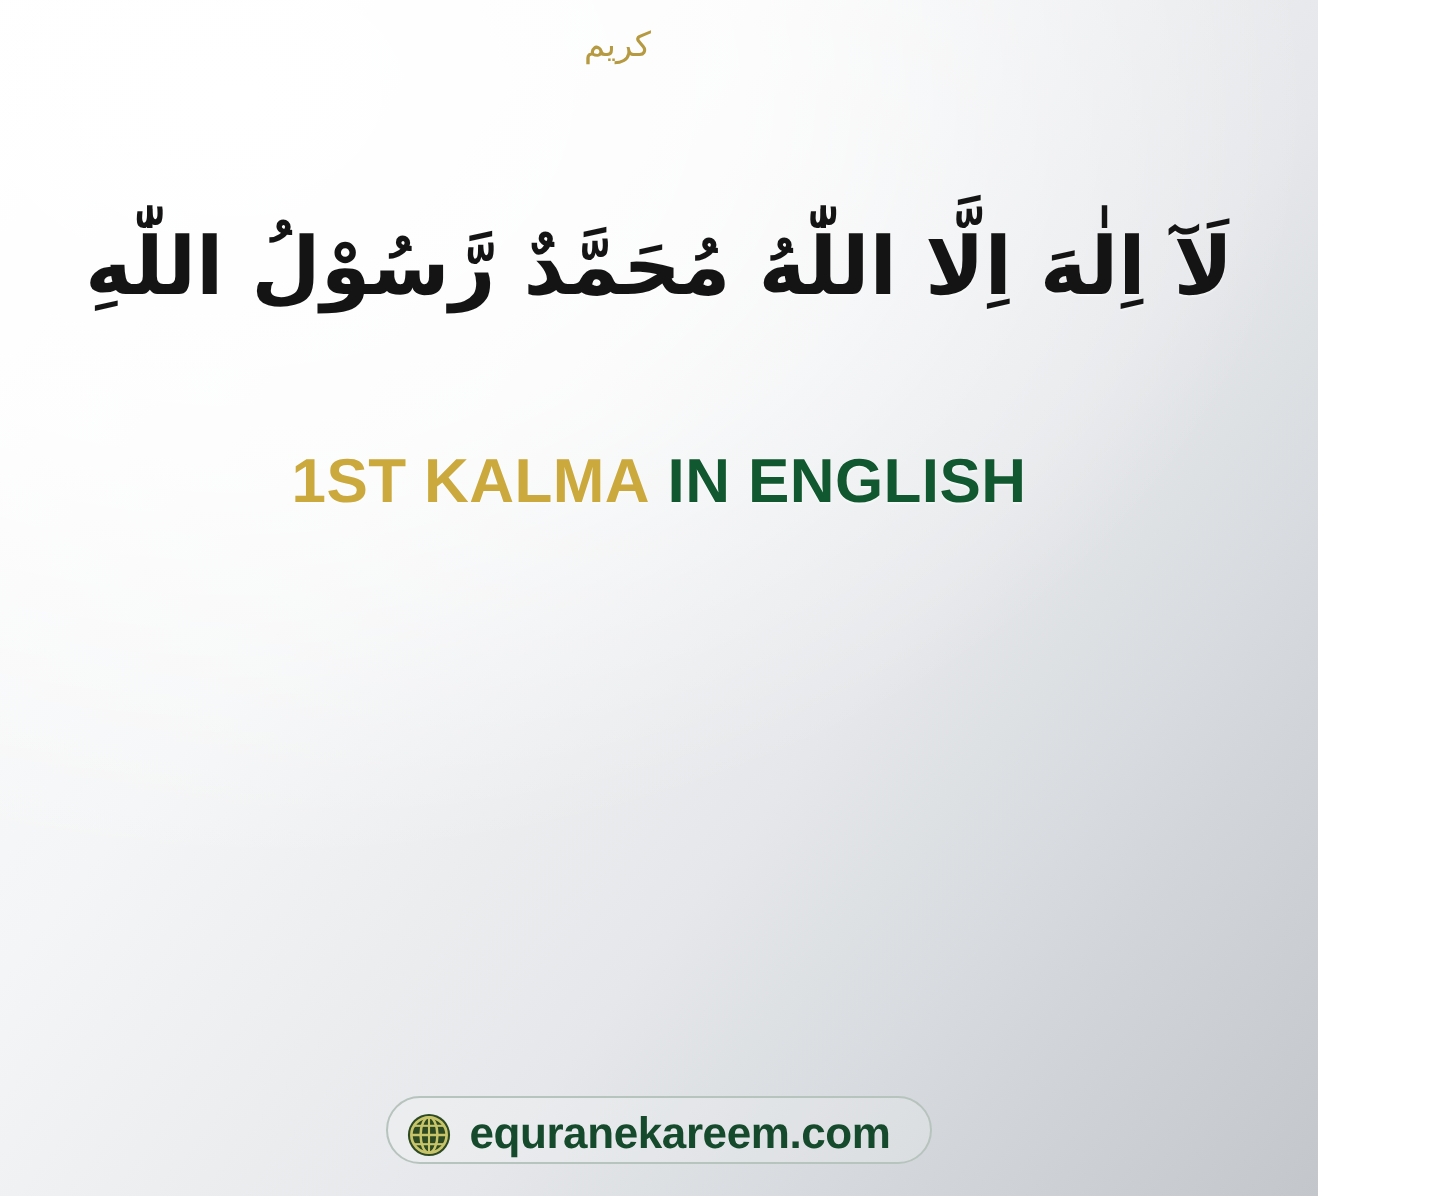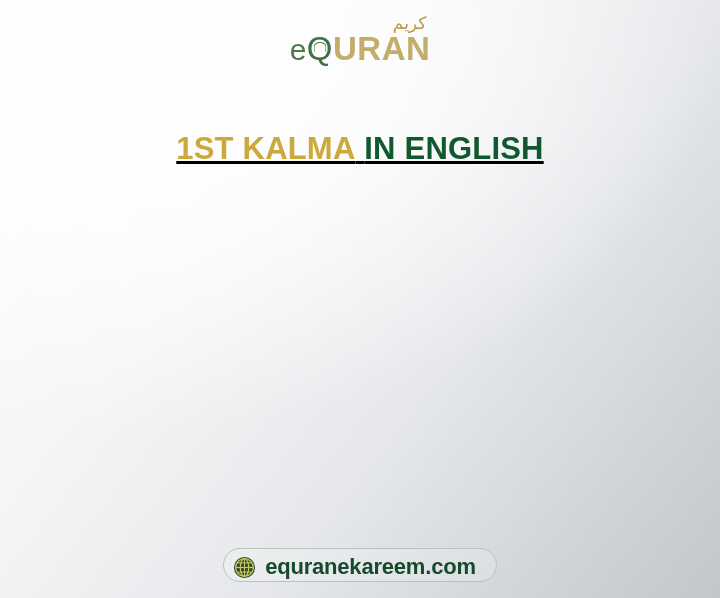--- a/index.html
+++ b/index.html
@@ -9,21 +9,21 @@
   body {
     width: 720px;
     height: 598px;
     overflow: hidden;
     font-family: "Liberation Sans", sans-serif;
     background: #ffffff;
   }
 
   .poster {
     position: relative;
-    width: 720px;
+    width: 659px;
     height: 598px;
     box-sizing: border-box;
     background:
       radial-gradient(ellipse 120% 95% at 18% 8%, #ffffff 0%, rgba(255,255,255,0.75) 32%, rgba(255,255,255,0) 68%),
       linear-gradient(128deg, #fdfdfe 0%, #f4f5f6 34%, #e5e7ea 62%, #d2d6da 82%, #c3c7cc 100%);
     display: flex;
     flex-direction: column;
     align-items: center;
     overflow: hidden;
   }
@@ -93,21 +93,21 @@
     letter-spacing: 0.2px;
     white-space: nowrap;
     text-align: center;
     font-family: "Liberation Sans", sans-serif;
     text-shadow: 0 1px 1px rgba(255,255,255,0.55);
   }
   .heading .gold { color: #cba93c; }
   .heading .green { color: #11572f; }
 
   #heading-arabic { margin-top: 24px; }
-  #heading-english { margin-top: 0; text-decoration: underline; }
+  #heading-english { margin-top: 0; }
 
   
   .arabic-verse {
     margin-top: 30px;
     font-family: "DejaVu Sans", "Liberation Serif", serif;
     font-size: 40px;
     line-height: 1.55;
     color: #141414;
     direction: rtl;
     text-align: center;
@@ -165,25 +165,25 @@
   }
 </style>
 </head>
 <body>
 
 <div class="poster">
 
   <div class="logo-wrap">
     <div class="logo">
       <span class="logo-arabic">كريم</span>
-      <span class="logo-word"><span class="logo-e">e</span><span class="logo-q"><span>Q</span><span class="dome"></span></span><span class="logo-uran">URAN</span></span>
     </div>
   </div>
 
 
+  <div class="arabic-verse">لَآ اِلٰهَ اِلَّا اللّٰهُ مُحَمَّدٌ رَّسُوْلُ اللّٰهِ</div>
 
   <div class="spacer-mid"></div>
 
   <div class="heading" id="heading-english">
     <span class="gold">1ST KALMA</span><span>&nbsp;</span><span class="green">IN ENGLISH</span>
   </div>
 
 
   <div class="footer">
     <div class="url-pill">

